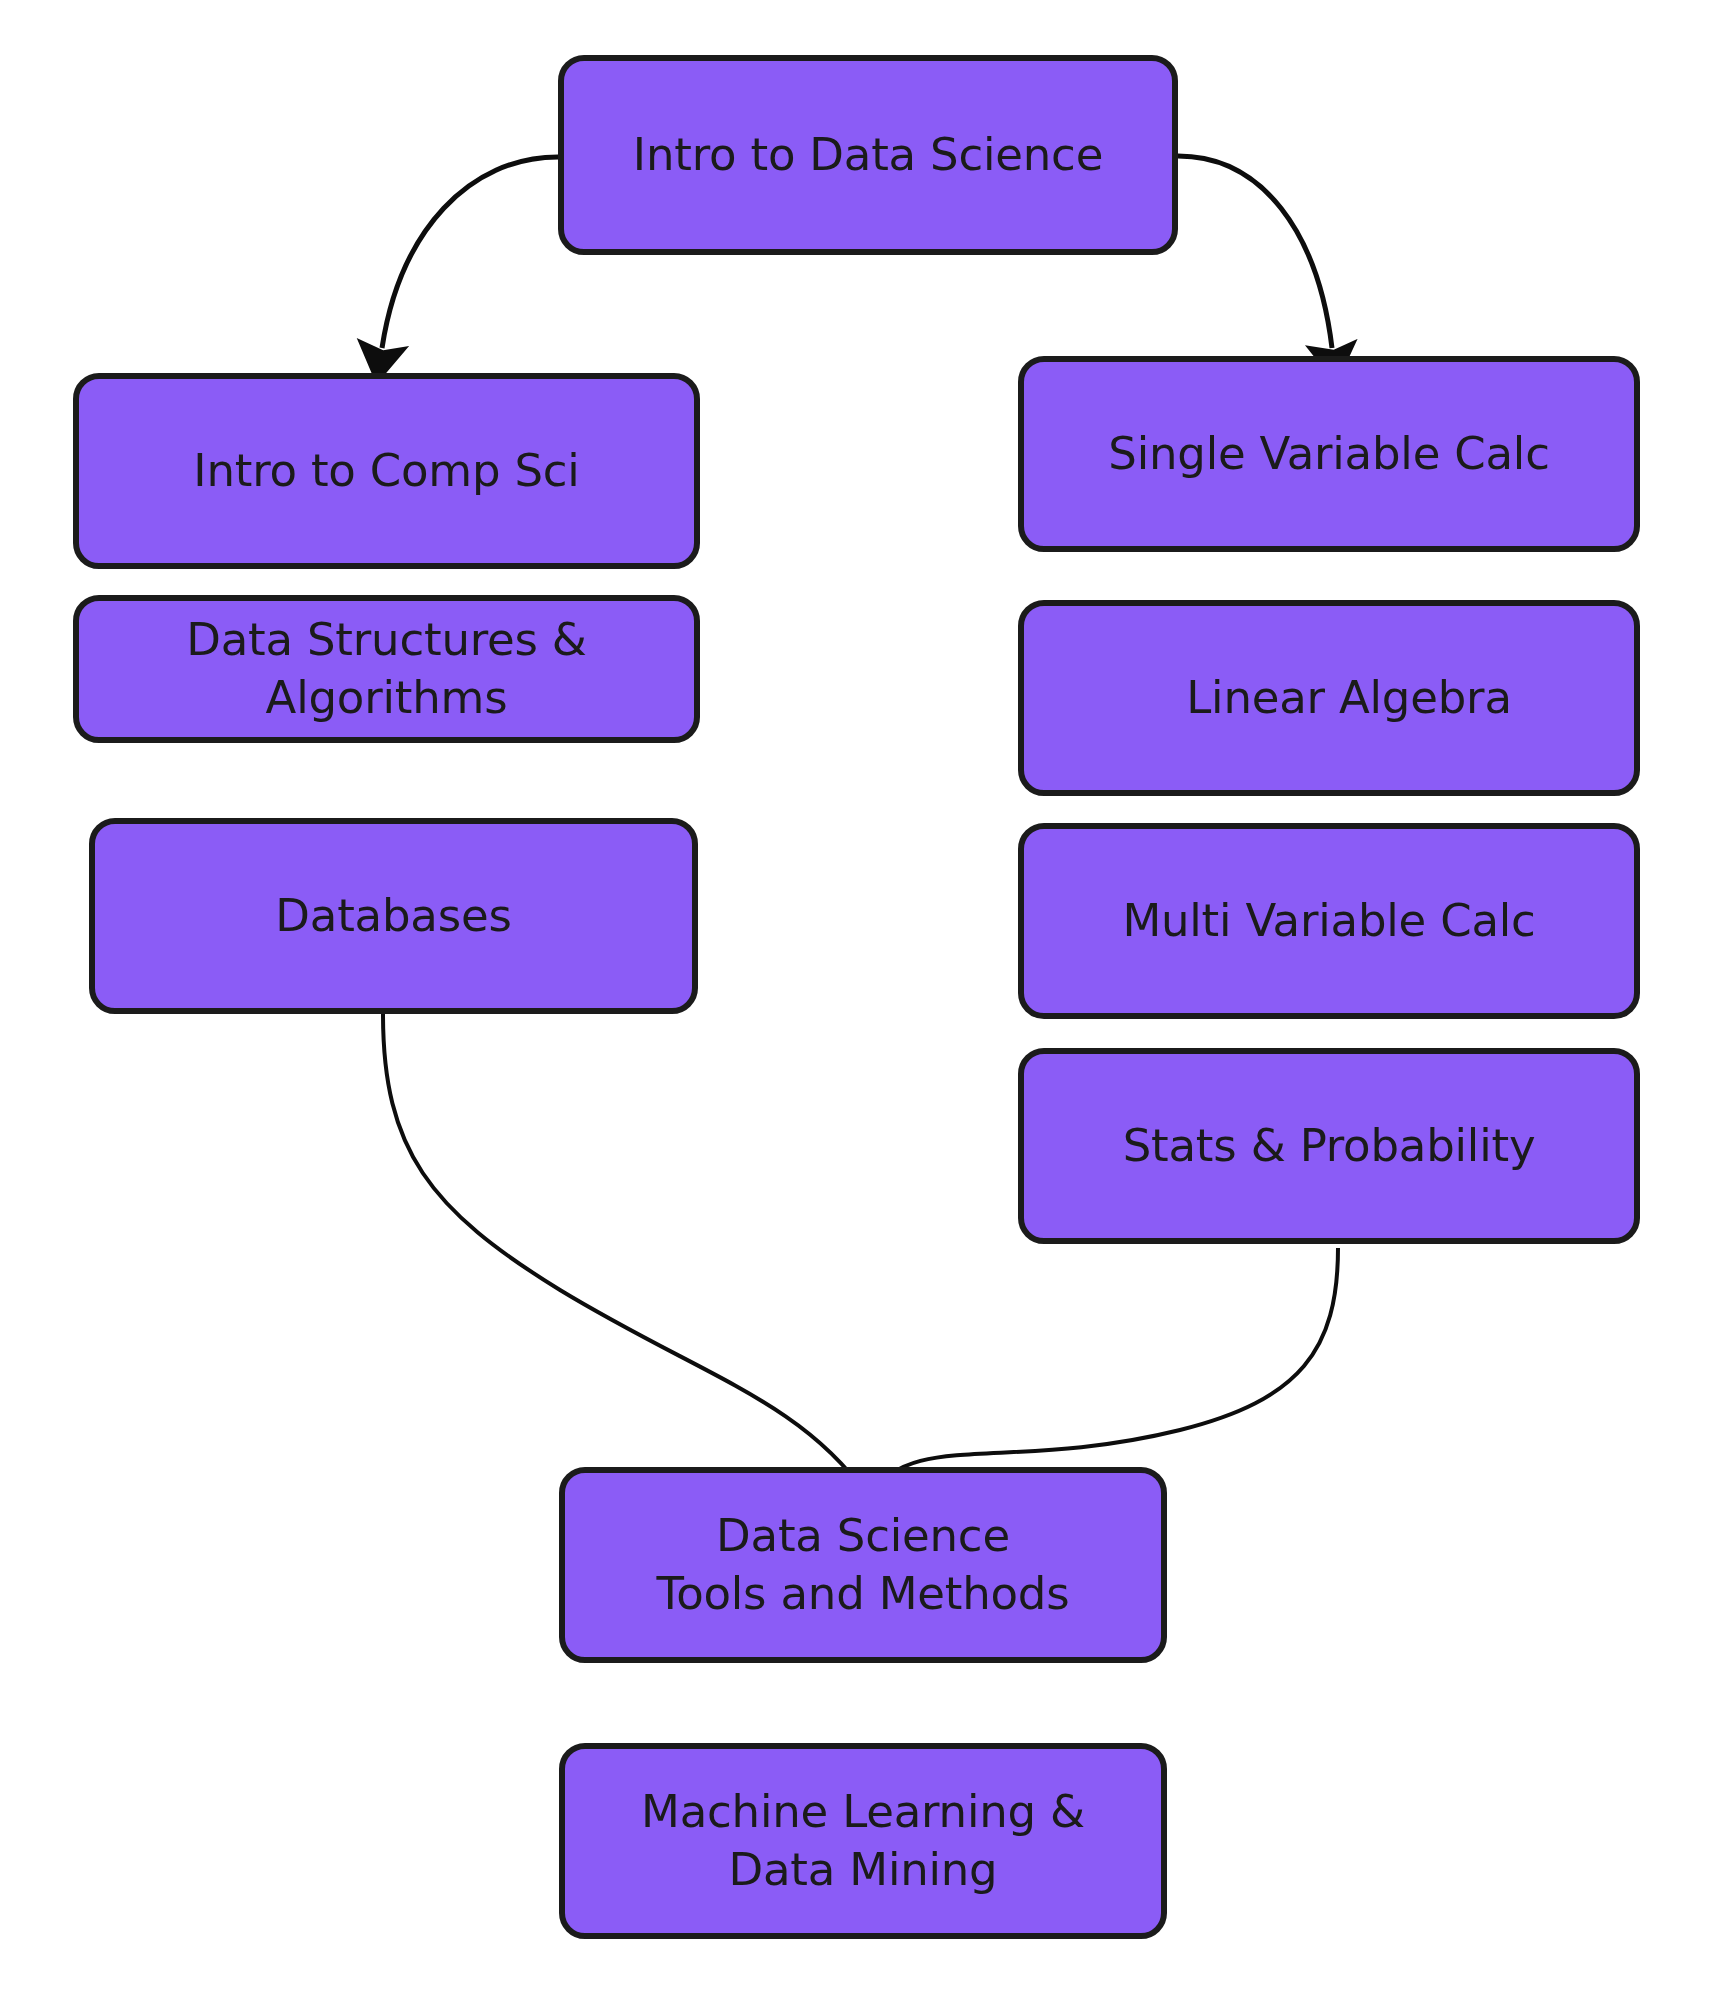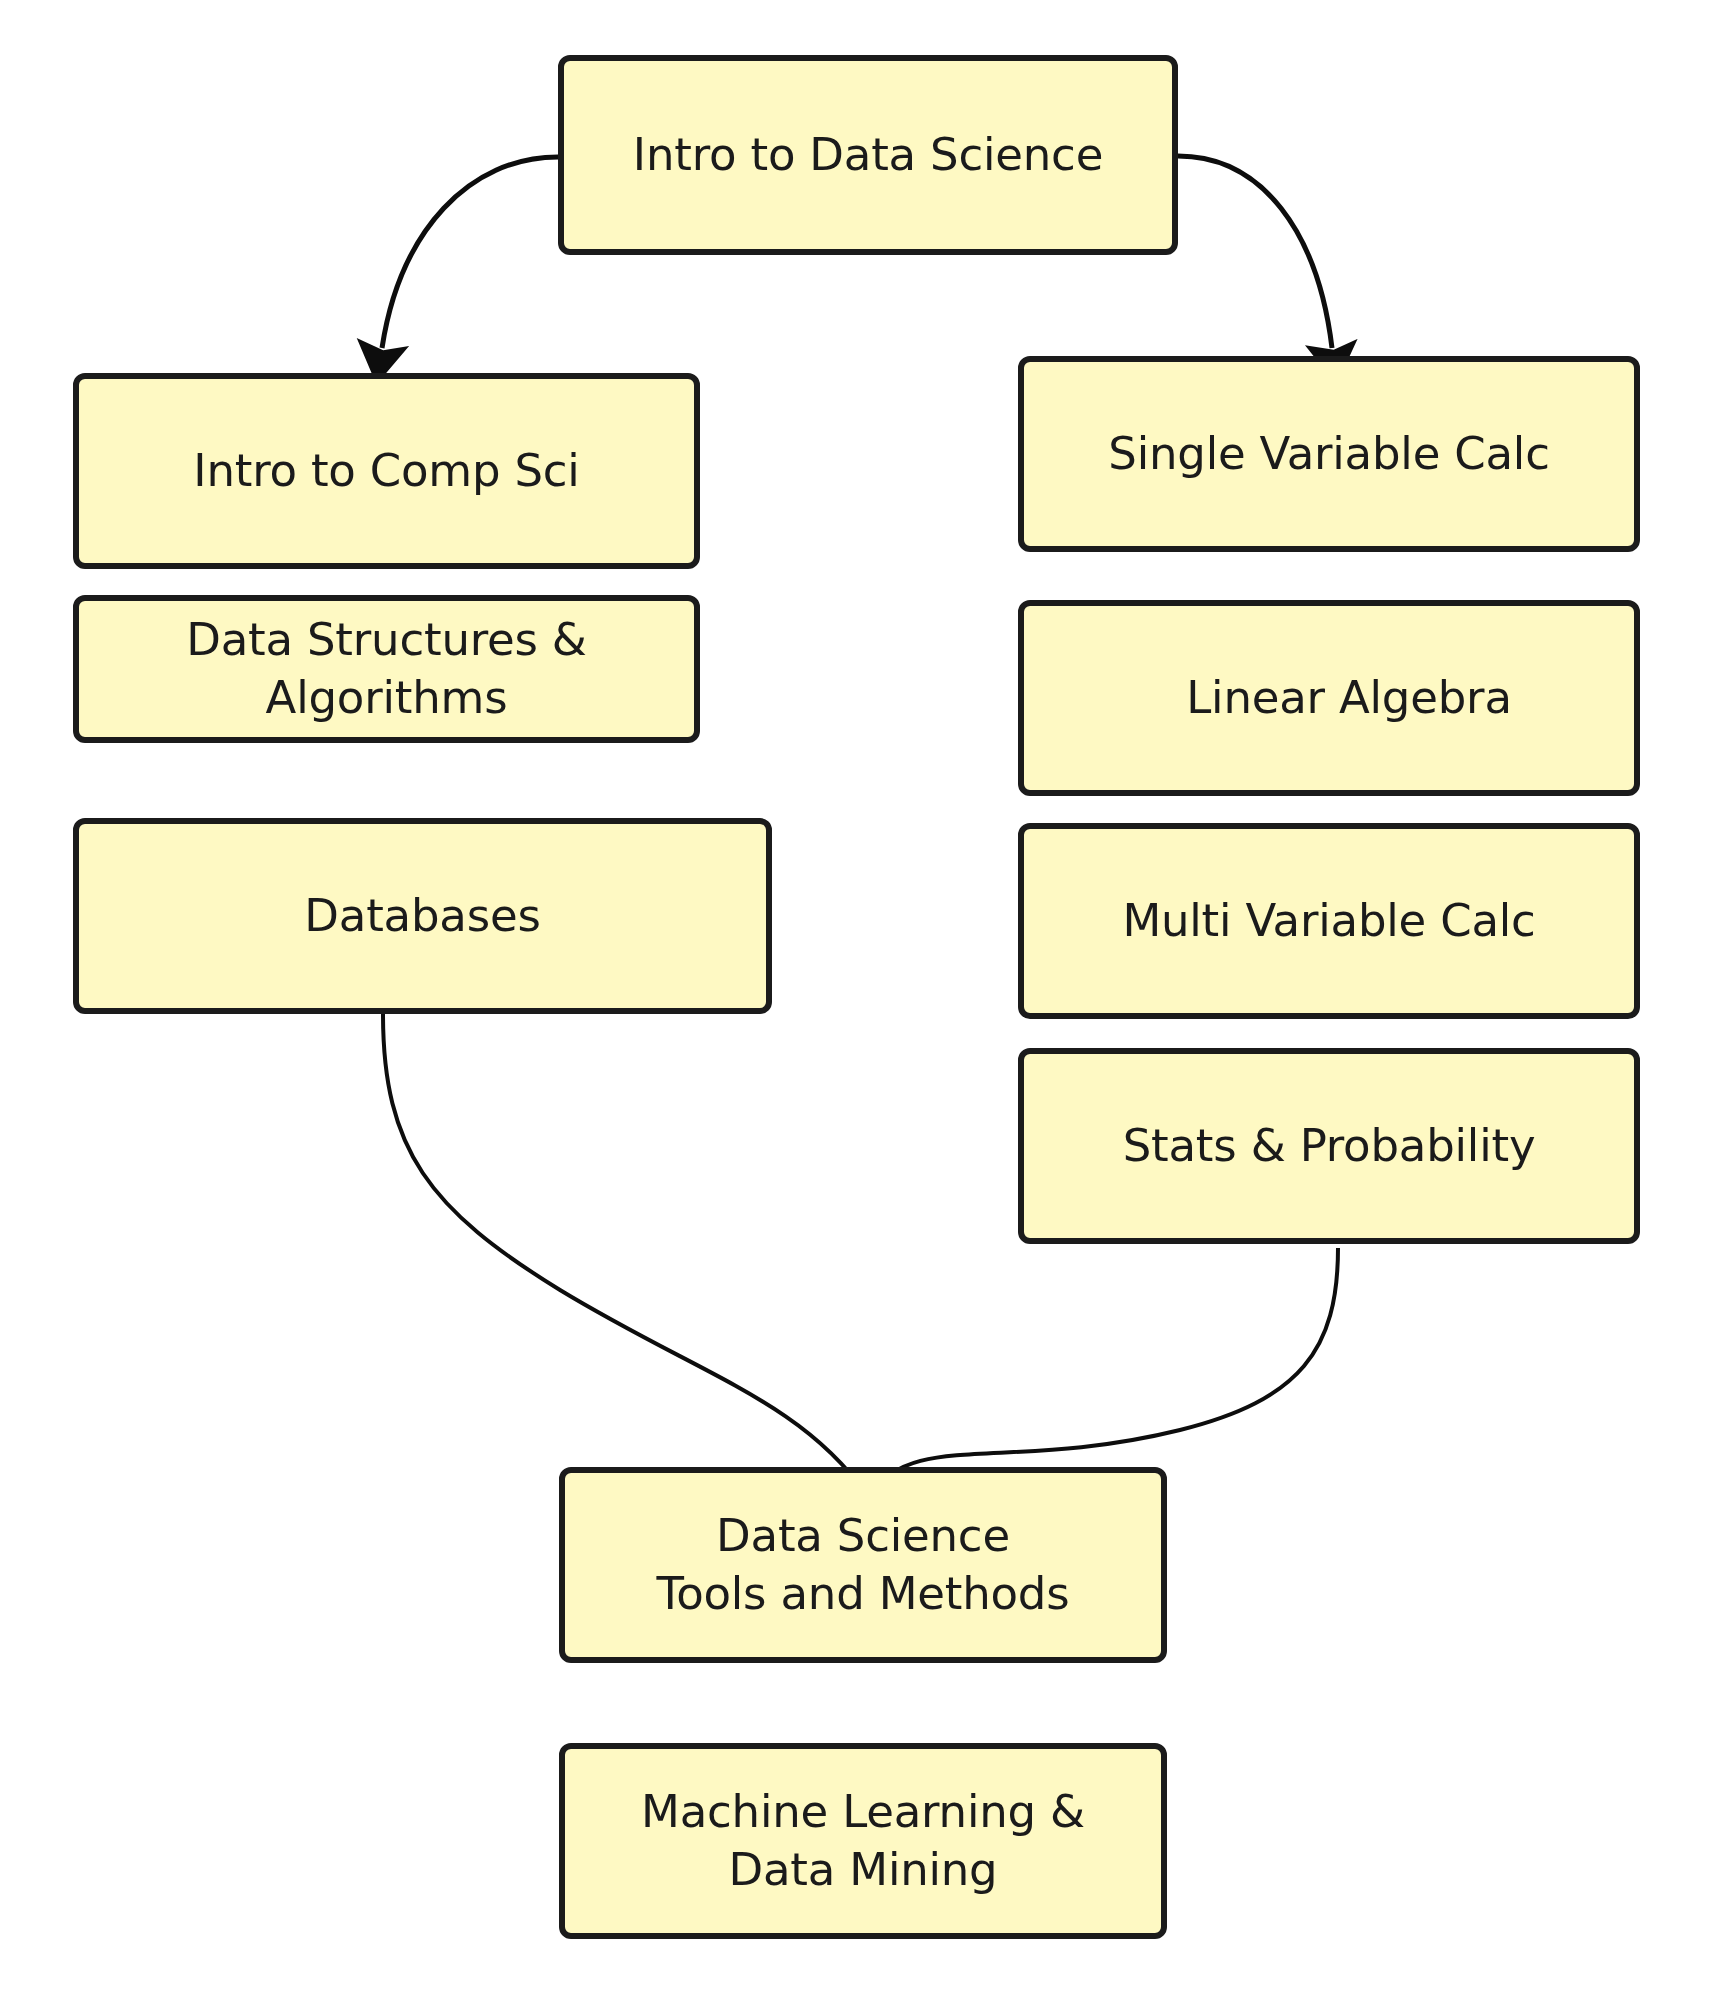--- a/index.html
+++ b/index.html
@@ -23,22 +23,22 @@
     left: 0;
     top: 0;
     width: 1714px;
     height: 1999px;
     pointer-events: none;
   }
   .node {
     position: absolute;
     box-sizing: border-box;
     border: 6px solid #1b1b1b;
-    border-radius: 12px;
-    background: #fef9c3;
+    border-radius: 26px;
+    background: #8b5cf6;
     display: flex;
     align-items: center;
     justify-content: center;
     text-align: center;
     color: #1b1b1b;
     font-family: "DejaVu Sans", sans-serif;
     font-size: 45px;
     font-weight: 400;
     line-height: 1.28;
     letter-spacing: -0.2px;
@@ -77,21 +77,21 @@
 
   <div class="node" style="left:73px; top:373px; width:627px; height:196px;">
     <span class="node-label">Intro to Comp Sci</span>
   </div>
 
   <div class="node" style="left:73px; top:595px; width:627px; height:148px;">
     <span class="node-label">Data Structures &amp;
 Algorithms</span>
   </div>
 
-  <div class="node" style="left:73px; top:818px; width:699px; height:196px;">
+  <div class="node" style="left:89px; top:818px; width:609px; height:196px;">
     <span class="node-label">Databases</span>
   </div>
 
   <div class="node" style="left:1018px; top:356px; width:622px; height:196px;">
     <span class="node-label">Single Variable Calc</span>
   </div>
 
   <div class="node" style="left:1018px; top:600px; width:622px; height:196px;padding-left:40px;">
     <span class="node-label">Linear Algebra</span>
   </div>

